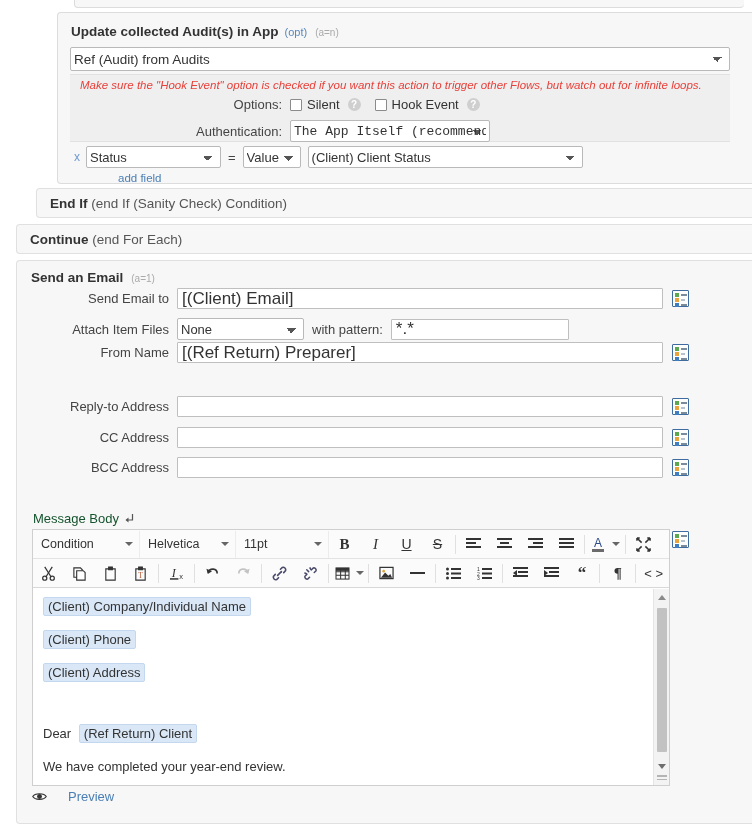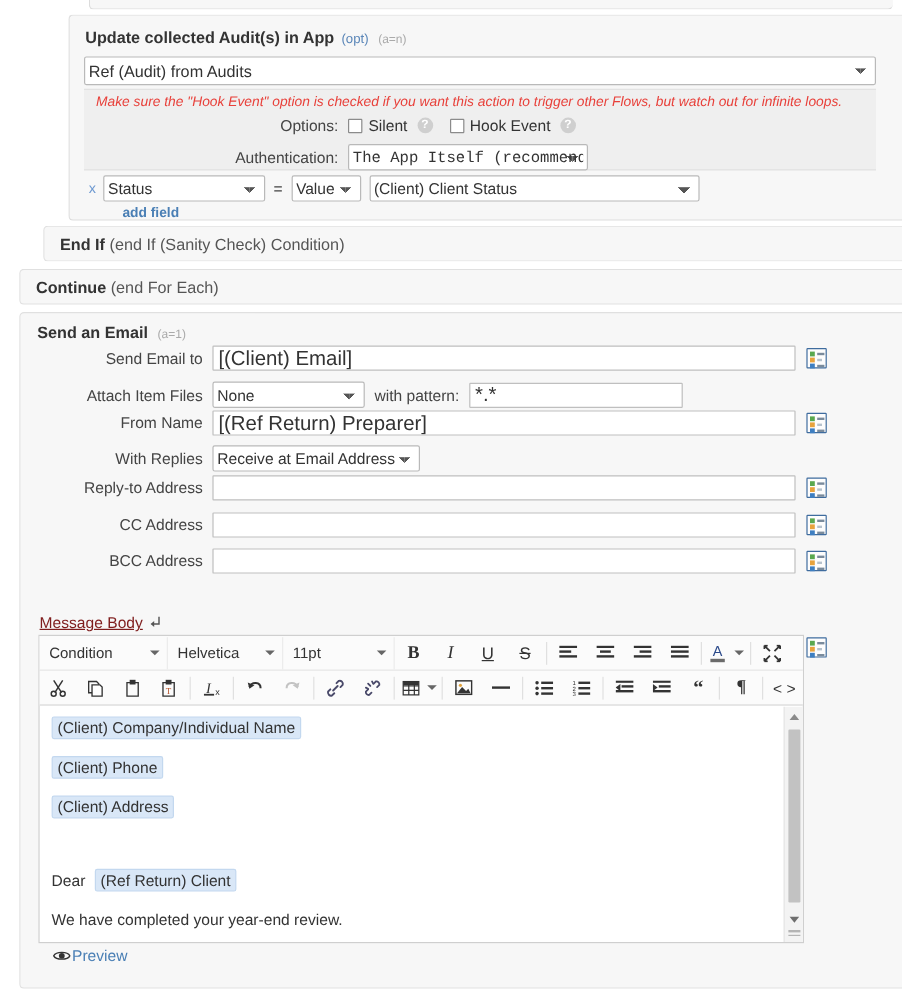--- a/index.html
+++ b/index.html
@@ -257,22 +257,22 @@
     border-left: 4px solid transparent;
     border-right: 4px solid transparent;
   }
   .arrow-up { top: 6px; border-bottom: 5px solid #8a8a8a; }
   .arrow-dn { bottom: 16px; border-top: 5px solid #6e6e6e; }
   .sc-lines { position: absolute; left: 3px; bottom: 5px; width: 10px; }
   .sc-lines i { display: block; height: 1.5px; background: #b4b4b4; margin-top: 2px; }
 
   .preview {
     position: absolute;
-    left: 44px; top: 789px;
-    display: flex; align-items: center; gap: 1px; text-align: center;
+    left: 32px; top: 789px;
+    display: flex; align-items: center; gap: 21px; text-align: center;
   }
   .eye { width: 15px; height: 11px; }
 
   .bottom-edge {
     position: absolute; left: 0; bottom: 0; width: 752px; height: 10px;
     background: #ffffff;
   }
 </style>
 </head>
 <body>
@@ -320,21 +320,21 @@
       </select>
       <span style="margin:0 7px;color:#444;">=</span>
       <select class="std" style="width:58px;">
         <option>Value</option>
       </select>
       <select class="std" style="width:275px;margin-left:7px;">
         <option>(Client) Client Status</option>
       </select>
     </div>
 
-    <a href="#" class="link" style="position:absolute;left:44px;top:159px;font-weight:bold;">add field</a>
+    <a href="#" class="link" style="position:absolute;left:60px;top:159px;">add field</a>
   </div>
 
   <div class="blk-endif">
     <span class="hdr">
       <b>End If</b>
       <span class="dim">(end If (Sanity Check) Condition)</span>
     </span>
   </div>
 
   <div class="blk-continue">
@@ -378,26 +378,20 @@
       <div class="picker" style="margin-left:9px;">
         <i class="sq" style="top:2px;background:#5aa84f;"></i>
           <i class="sq" style="top:7px;background:#e8a33d;"></i>
           <i class="sq" style="top:12px;background:#3f7fc1;"></i>
         <i class="ln" style="top:3px;"></i>
           <i class="ln2" style="top:8px;"></i>
           <i class="ln" style="top:13px;"></i>
       </div>
     </div>
 
-    <div class="row" style="left:0;top:110px;">
-      <div class="lab">With Replies</div>
-      <select class="std" style="width:173px;">
-        <option>Receive at Email Address</option>
-      </select>
-    </div>
 
     <div class="row" style="left:0;top:135px;">
       <div class="lab">Reply-to Address</div>
       <input class="txt" style="width: 486px;" value="">
       <div class="picker" style="margin-left:9px;">
         <i class="sq" style="top:2px;background:#5aa84f;"></i>
           <i class="sq" style="top:7px;background:#e8a33d;"></i>
           <i class="sq" style="top:12px;background:#3f7fc1;"></i>
         <i class="ln" style="top:3px;"></i>
           <i class="ln2" style="top:8px;"></i>
@@ -426,21 +420,21 @@
           <i class="sq" style="top:7px;background:#e8a33d;"></i>
           <i class="sq" style="top:12px;background:#3f7fc1;"></i>
         <i class="ln" style="top:3px;"></i>
           <i class="ln2" style="top:8px;"></i>
           <i class="ln" style="top:13px;"></i>
       </div>
     </div>
 
 
     <div style="position:absolute;left:16px;top:250px;display:flex;align-items:flex-end;gap:5px;">
-      <span style="color:#7f1d1d;text-decoration:underline;">Message Body</span>
+      <span style="color:#14532d;">Message Body</span>
       <svg width="11" height="13" viewBox="0 0 11 13">
         <path d="M8.5 1 V7 H2.5" stroke="#555" stroke-width="1.2" fill="none"></path>
         <path d="M4.5 4.5 L1.5 7 L4.5 9.5 Z" fill="#555"></path>
       </svg>
     </div>
   </div>
 
   <div class="picker" style="position:absolute;left:672px;top:531px;">
     <i class="sq" style="top:2px;background:#5aa84f;"></i>
       <i class="sq" style="top:7px;background:#e8a33d;"></i>

